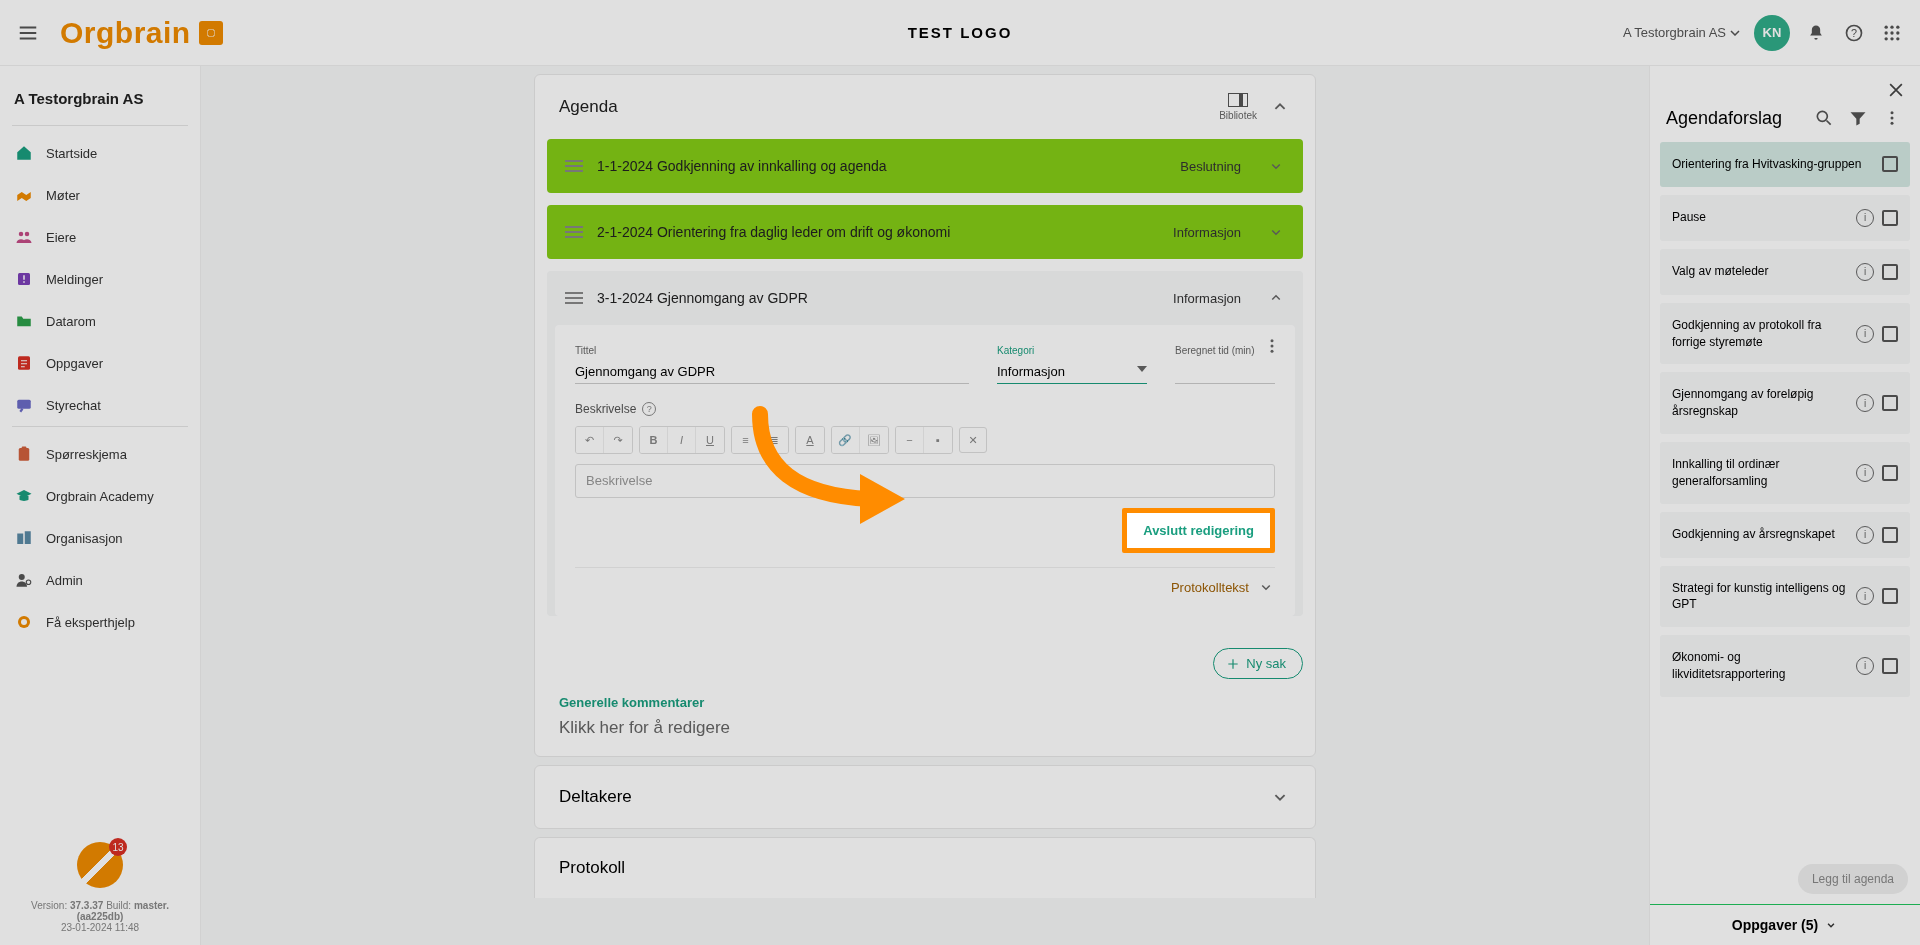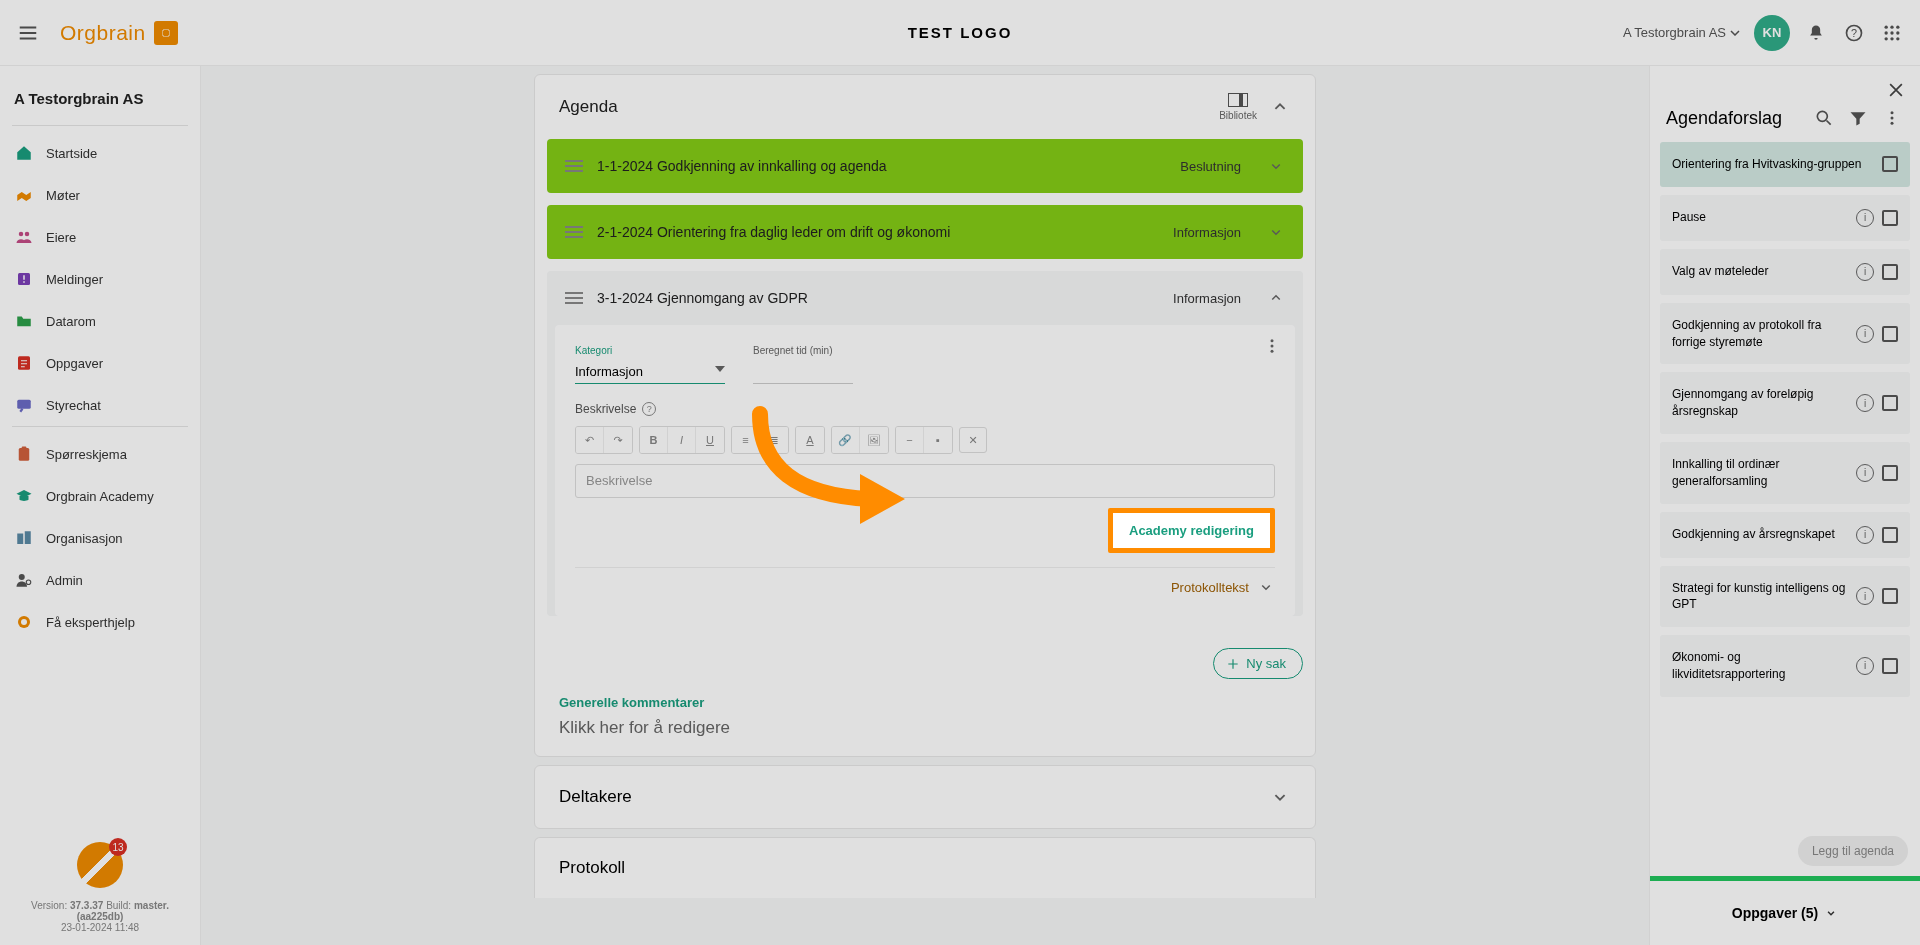--- a/index.html
+++ b/index.html
@@ -3,21 +3,21 @@
   <meta charset="utf-8">
   <style>
     * { margin: 0; padding: 0; box-sizing: border-box; font-family: Arial, sans-serif; }
     body { background: #fff; height: 100vh; overflow: hidden; }
     .overlay { position: fixed; inset: 0; background: rgba(0,0,0,0.12); pointer-events: none; z-index: 500; }
     .app { display: flex; flex-direction: column; height: 100vh; }
     
     
     .topbar { height: 66px; display: flex; align-items: center; padding: 0 16px; background: #fff; border-bottom: 1px solid #eee; }
     .logo { display: flex; align-items: center; margin-left: 20px; }
-    .logo-text { font-size: 21px; color: #ef8b00; font-weight: 400; letter-spacing: 0.5px; }
+    .logo-text { font-size: 30px; color: #ef8b00; font-weight: 700; letter-spacing: 0.5px; }
     .logo-icon { width: 24px; height: 24px; background: #ef8b00; border-radius: 3px; margin-left: 8px; margin-right: 4px; position: relative; }
     .logo-icon::after { content: ''; position: absolute; inset: 4px; background: radial-gradient(circle, transparent 30%, #fff 30%, #fff 40%, transparent 40%); opacity: 0.5; }
     .center-title { position: absolute; left: 50%; transform: translateX(-50%); font-weight: 600; letter-spacing: 2px; font-size: 15px; }
     .topbar-right { margin-left: auto; display: flex; align-items: center; gap: 14px; }
     .org-dropdown { font-size: 13px; color: #555; cursor: pointer; display: flex; align-items: center; gap: 4px; }
     .avatar-badge { width: 36px; height: 36px; border-radius: 50%; background: #30ac89; color: #fff; display: flex; align-items: center; justify-content: center; font-size: 13px; font-weight: 600; }
     .icon-btn { width: 24px; height: 24px; cursor: pointer; display: flex; align-items: center; justify-content: center; color: #555; }
     
     
     .body-row { flex: 1; display: flex; overflow: hidden; }
@@ -86,21 +86,21 @@
     .right-close { position: absolute; top: 14px; right: 14px; cursor: pointer; color: #444; }
     .rp-header { padding: 40px 16px 12px; display: flex; align-items: center; gap: 10px; }
     .rp-title { font-size: 18px; font-weight: 500; flex: 1; }
     .rp-list { flex: 1; overflow-y: auto; padding: 0 10px; }
     .rp-item { background: #f6f7f8; border-radius: 3px; padding: 14px 12px; margin-bottom: 8px; display: flex; align-items: center; gap: 8px; font-size: 12px; }
     .rp-item.hl { background: #d4e9e3; }
     .rp-item-text { flex: 1; line-height: 1.4; }
     .rp-checkbox { width: 16px; height: 16px; border: 2px solid #555; border-radius: 2px; cursor: pointer; flex-shrink: 0; }
     .rp-info { width: 18px; height: 18px; border: 1.5px solid #666; border-radius: 50%; display: flex; align-items: center; justify-content: center; font-size: 10px; color: #666; cursor: pointer; flex-shrink: 0; }
     .rp-add-btn { margin: 10px 12px; align-self: flex-end; background: #eee; color: #888; border: none; border-radius: 16px; padding: 8px 14px; font-size: 12px; cursor: not-allowed; }
-    .rp-footer { display: flex; justify-content: center; align-items: center; gap: 6px; padding: 24px 0; font-weight: 600; font-size: 14px; cursor: pointer; border-top: 5px solid #22c55e; }
+    .rp-footer { display: flex; justify-content: center; align-items: center; gap: 6px; padding: 12px 0; font-weight: 600; font-size: 14px; cursor: pointer; border-top: 1px solid #22c55e; }
     
     
     .arrow-annotation { position: fixed; z-index: 550; pointer-events: none; }
     
     svg { display: block; }
   </style>
 </head>
 <body>
 
 <div class="overlay"></div>
@@ -337,20 +337,24 @@
             </div>
             <div class="expanded-body">
               <div class="dots-menu">
                 <svg width="18" height="18" viewBox="0 0 24 24">
                     <circle cx="12" cy="5" r="2" fill="#666"></circle>
                     <circle cx="12" cy="12" r="2" fill="#666"></circle>
                     <circle cx="12" cy="19" r="2" fill="#666"></circle>
                   </svg>
               </div>
               <div class="form-row">
+                <div class="form-field">
+                  <label class="form-label">Tittel</label>
+                  <input class="form-input" value="Gjennomgang av GDPR" style="">
+                </div>
                 <div class="form-field small">
                   <label class="form-label active">Kategori</label>
                   <div style="position:relative">
                     <input class="form-input category" readonly="" value="Informasjon" style="">
                     <svg style="position:absolute;right:0;top:6px" width="10" height="6" viewBox="0 0 10 6">
                         <path d="M0 0l5 6 5-6z" fill="#666"></path>
                       </svg>
                   </div>
                 </div>
                 <div class="form-field tiny">
@@ -392,21 +396,21 @@
                     <div class="tb-btn">🖼</div>
                   </div>
                 <div class="tb-group">
                     <div class="tb-btn">−</div>
                     <div class="tb-btn">▪</div>
                   </div>
                 <div class="tb-btn" style="border:1px solid #ddd;border-radius:3px">✕</div>
               </div>
               <div class="desc-box" contenteditable="true" style=""><span style="color:#999">Beskrivelse</span></div>
               <div class="finish-wrap">
-                <button class="finish-btn">Academy redigering</button>
+                <button class="finish-btn">Avslutt redigering</button>
               </div>
               <div class="protokoll-row">
                 <span>Protokolltekst</span>
                 <svg width="18" height="18" viewBox="0 0 24 24">
                     <path d="M7 10l5 5 5-5" stroke="#666" stroke-width="2" fill="none"></path>
                   </svg>
               </div>
             </div>
           </div>
         </div>

